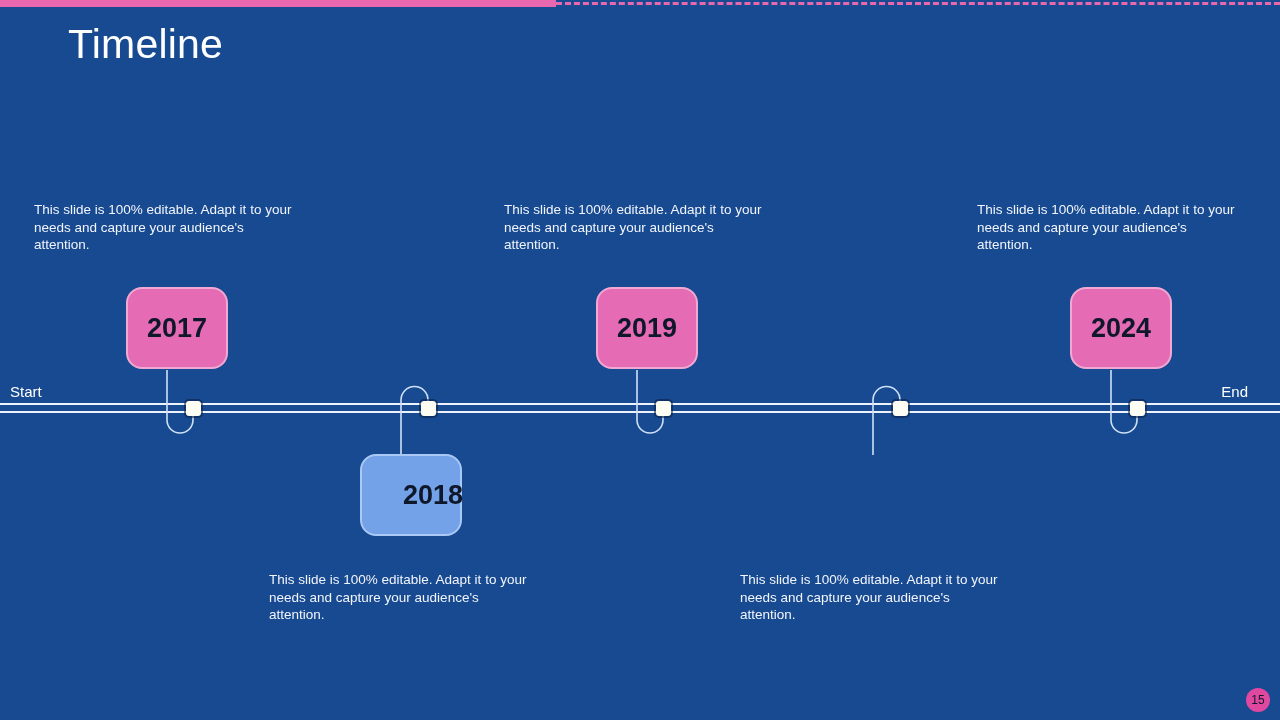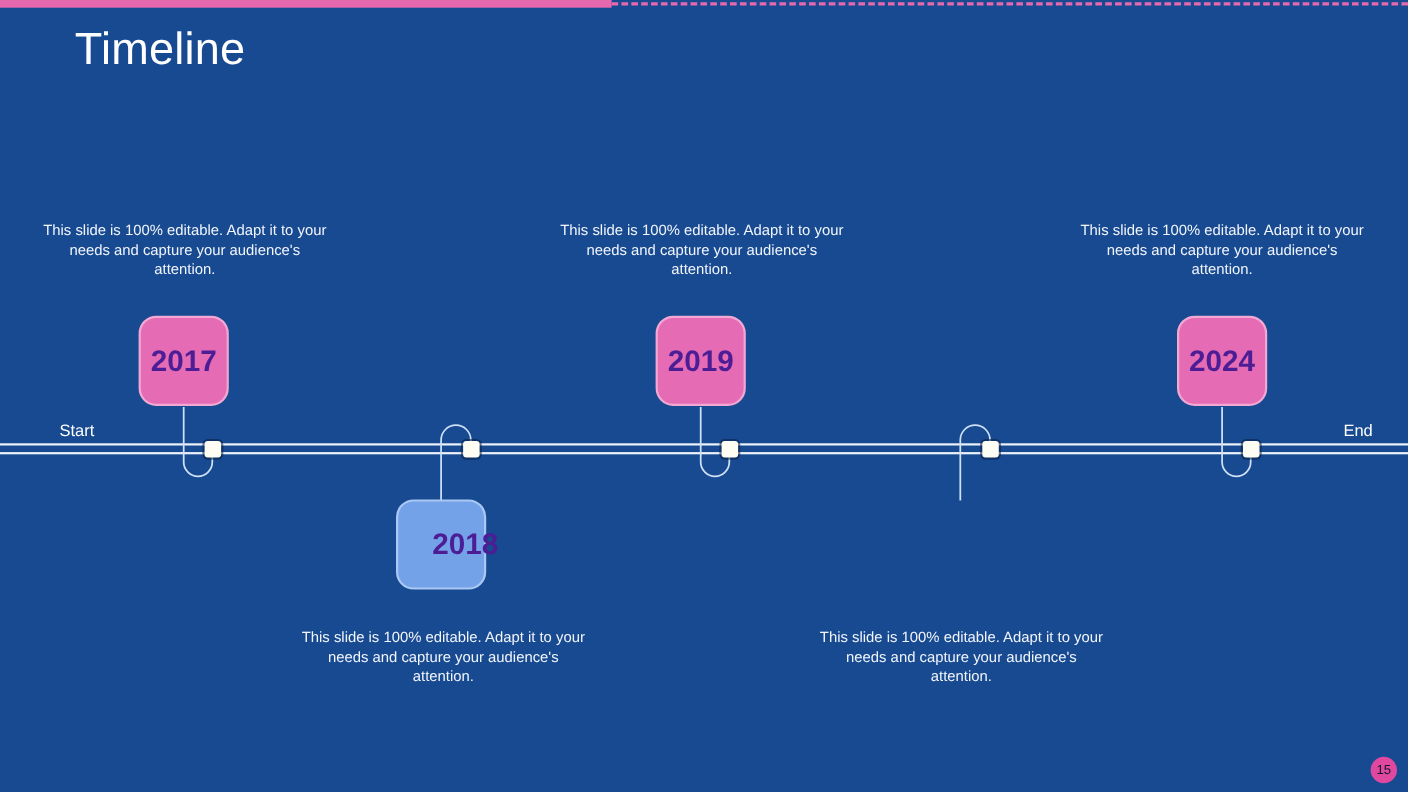--- a/index.html
+++ b/index.html
@@ -65,37 +65,36 @@
   }
   .rail-top  { top: 403px; }
   .rail-bot  { top: 411px; }
 
   .endlabel {
     position: absolute;
     top: 383px;
     font-size: 15px;
     color: #ffffff;
     white-space: nowrap;
-    margin-left: 44px;
   }
   .endlabel.start { left: 10px; }
   .endlabel.end   { right: 32px; }
 
   
   .chip {
     position: absolute;
-    width: 82px;
+    width: 102px;
     height: 82px;
     border-radius: 16px;
     display: flex;
     align-items: center;
     justify-content: center;
     font-size: 27px;
     font-weight: bold;
-    color: #4c1d95;
+    color: #0f172a;
     box-sizing: border-box;
   }
   .chip-pink {
     background: #e56cb4;
     border: 2px solid #f2a8d3;
   }
   .chip-blue {
     background: #74a2e8;
     border: 2px solid #a9c8f3;
   }
@@ -116,21 +115,20 @@
     height: 15px;
     background: #fdfdf4;
     border-radius: 3px;
     box-shadow: 0 0 0 2px rgba(10,30,65,0.55);
   }
 
   
   .caption {
     position: absolute;
     width: 268px;
-    text-align: center;
     font-size: 13.5px;
     line-height: 17.5px;
     color: #f2f5fb;
   }
 
   
   .page-badge {
     position: absolute;
     right: 10px;
     bottom: 8px;

